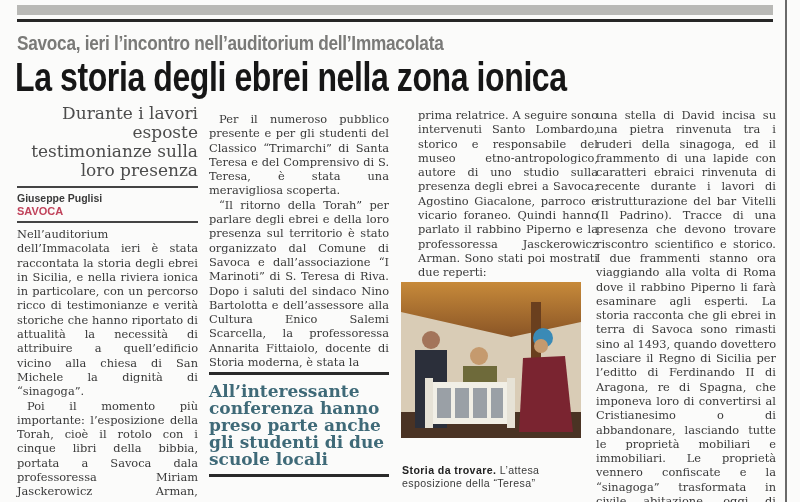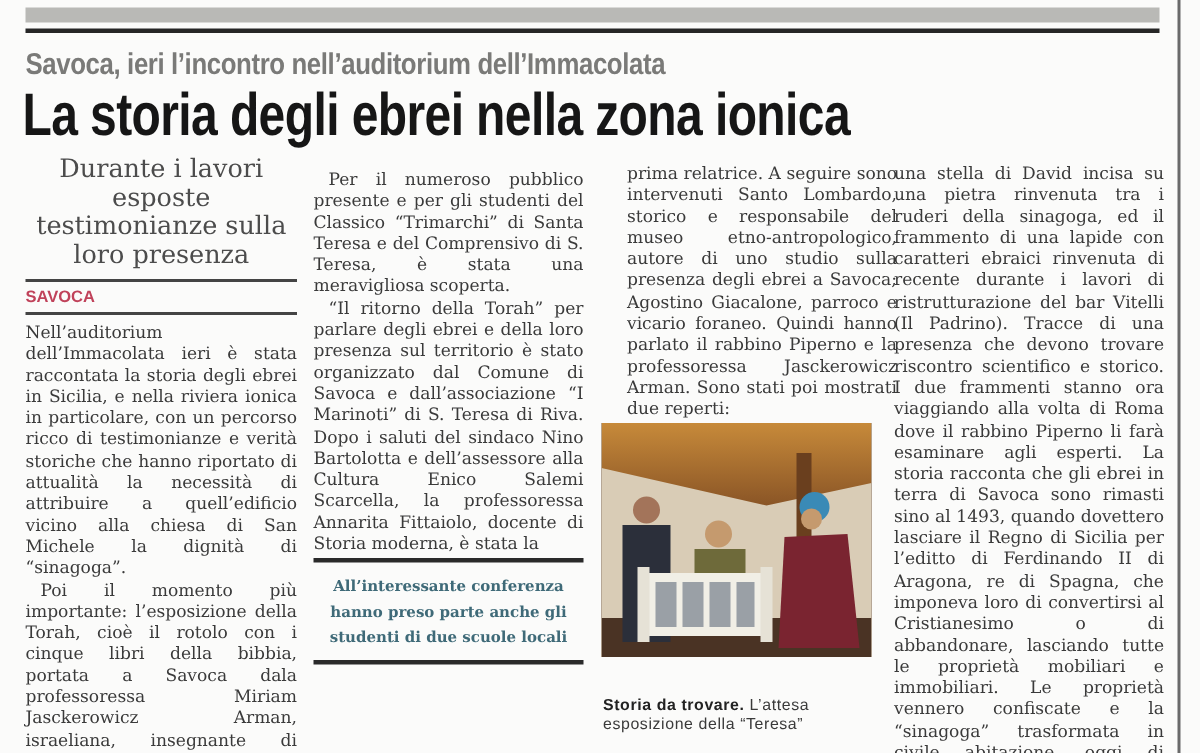--- a/index.html
+++ b/index.html
@@ -16,48 +16,49 @@
               font-size: 40px; color: #161616; letter-spacing: -0.5px; transform: scaleX(0.80); transform-origin: left top; white-space: nowrap; }
 
   .col { position: absolute; top: 104px; font-size: 11.4px; line-height: 14.3px; color: #3a3a3a; text-align: justify; }
   .col1 { left: 17px; width: 181px; }
   .col2 { left: 209px; width: 180px; }
   .col3 { left: 402px; width: 180px; margin-left: 16px; }
   .col4 { left: 596px; width: 180px; }
   .p { text-indent: 10px; }
   .noindent { text-indent: 0; }
 
-  .subhead { font-size: 17px; line-height: 19px; color: #4c4c4c; text-align: center; margin-bottom: 6px; }
+  .subhead { font-size: 17px; line-height: 19px; color: #4c4c4c; text-align: right; margin-bottom: 6px; }
   .rule { height: 2px; background: #444; margin: 3px 0 4px 0; }
   .byline { font-family: "Liberation Sans", sans-serif; font-weight: bold; font-size: 10.5px; line-height: 13px; color: #3a3a3a; }
   .place { font-family: "Liberation Sans", sans-serif; font-weight: bold; font-size: 11px; line-height: 13px; color: #c0425a; margin-bottom: 3px; }
 
   .pullquote { position: absolute; left: 209px; top: 372px; width: 180px; }
   .pq-rule { height: 3px; background: #2a2a2a; }
-  .pq-text { font-family: "DejaVu Serif", serif; font-weight: bold; font-size: 10px; line-height: 17px; color: #3f6a78;
-             padding: 8px 0 6px 0; text-align: center; }
+  .pq-text { font-family: "DejaVu Serif", serif; font-weight: bold; font-size: 17px; line-height: 17px; color: #3f6a78;
+             padding: 8px 0 6px 0; }
 
   .photo { position: absolute; left: 401px; top: 282px; width: 180px; height: 156px; overflow: hidden; background: #6b4a2a; }
   .caption { position: absolute; left: 402px; top: 464px; width: 180px; font-family: "Liberation Sans", sans-serif;
              font-size: 10.6px; line-height: 13px; color: #3a3a3a; letter-spacing: 0.4px; }
   .caption b { color: #222; }
 </style>
 </head>
 <body>
 
 <div class="topbar"></div>
 <div class="topline"></div>
 <div class="rightrule"></div>
 
 <div class="kicker">Savoca, ieri l’incontro nell’auditorium dell’Immacolata</div>
 <div class="headline">La storia degli ebrei nella zona ionica</div>
 
 <div class="col col1">
   <div class="subhead">Durante i lavori esposte testimonianze sulla loro presenza</div>
   <div class="rule"></div>
+  <div class="byline">Giuseppe Puglisi</div>
   <div class="place">SAVOCA</div>
   <div class="rule"></div>
   <p class="noindent">Nell’auditorium dell’Immacolata ieri è stata raccontata la storia degli ebrei in Sicilia, e nella riviera ionica in particolare, con un percorso ricco di testimonianze e verità storiche che hanno riportato di attualità la necessità di attribuire a quell’edificio vicino alla chiesa di San Michele la dignità di “sinagoga”.</p>
   <p class="p">Poi il momento più importante: l’esposizione della Torah, cioè il rotolo con i cinque libri della bibbia, portata a Savoca dala professoressa Miriam Jasckerowicz Arman, israeliana, insegnante di cabala della voce a Tiberiade, e dal rabbino di Roma Gadi Piperno.</p>
 </div>
 
 <div class="col col2" style="top:112px;">
   <p class="p">Per il numeroso pubblico presente e per gli studenti del Classico “Trimarchi” di Santa Teresa e del Comprensivo di S. Teresa, è stata una meravigliosa scoperta.</p>
   <p class="p">“Il ritorno della Torah” per parlare degli ebrei e della loro presenza sul territorio è stato organizzato dal Comune di Savoca e dall’associazione “I Marinoti” di S. Teresa di Riva. Dopo i saluti del sindaco Nino Bartolotta e dell’assessore alla Cultura Enico Salemi Scarcella, la professoressa Annarita Fittaiolo, docente di Storia moderna, è stata la</p>
 </div>

